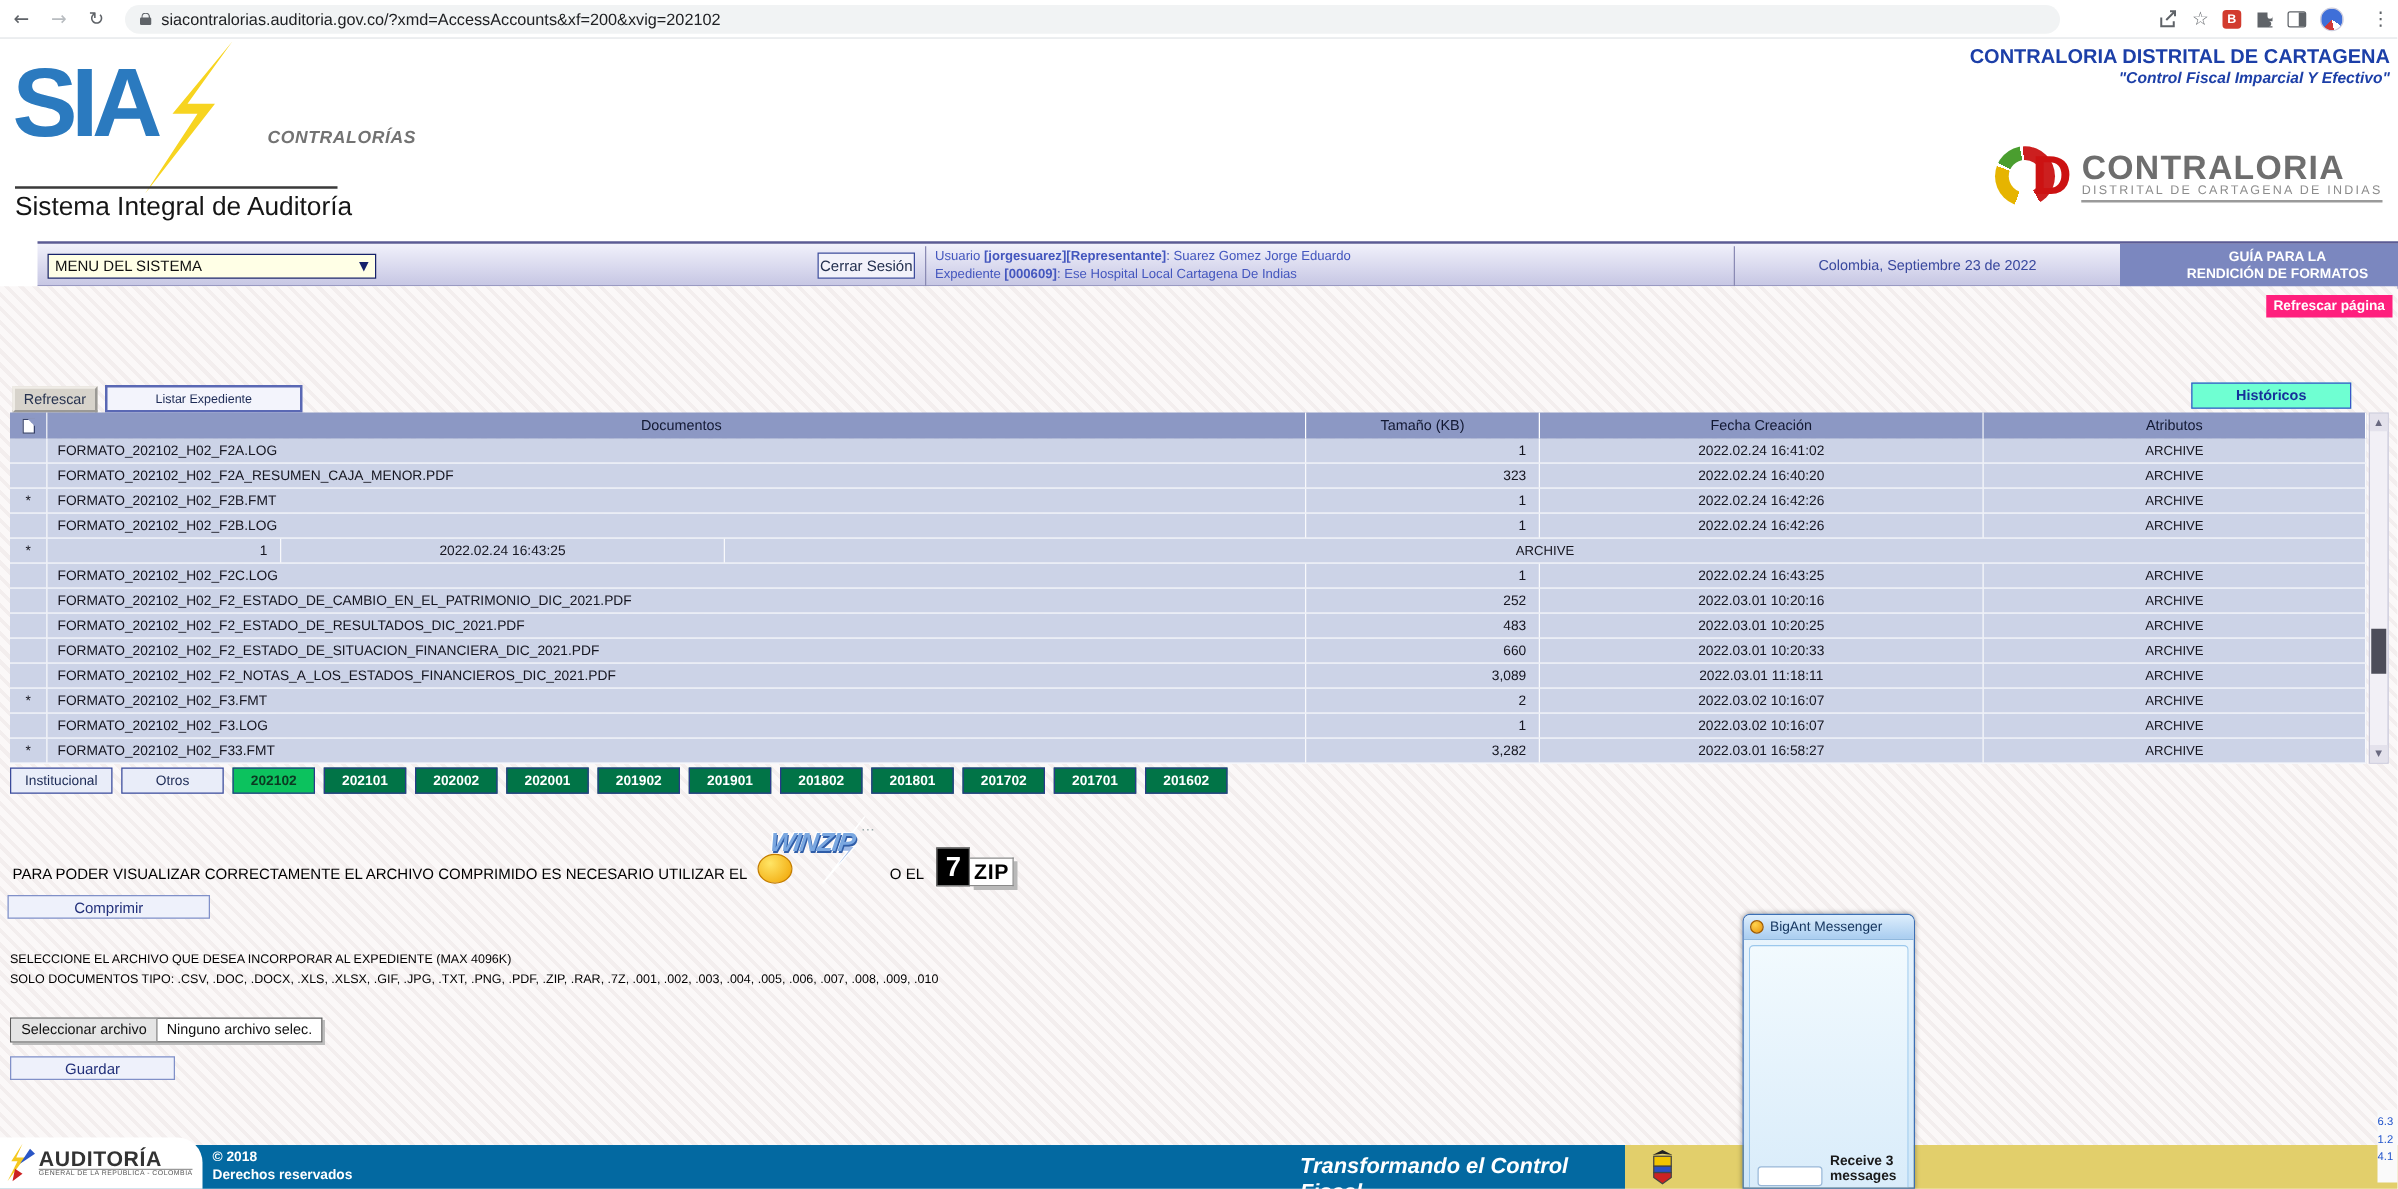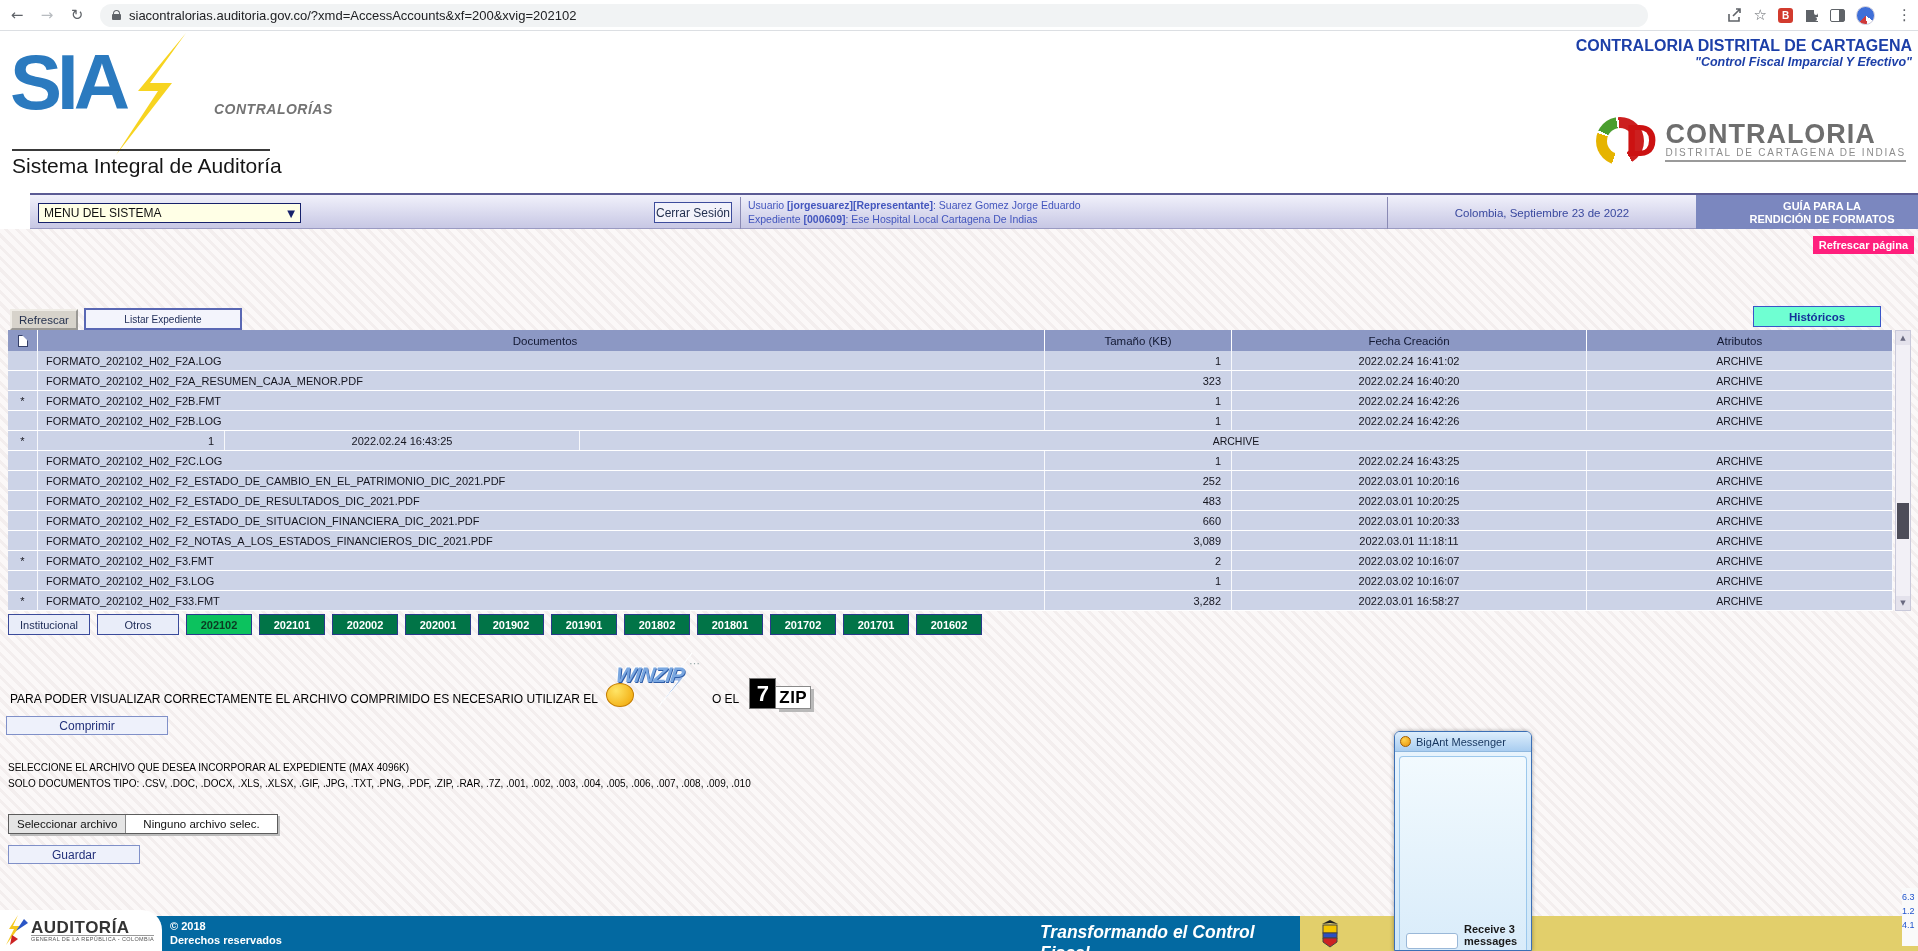--- a/index.html
+++ b/index.html
@@ -132,21 +132,21 @@
     border:1px solid #8a8a8a; border-left:none; padding:0 3px; display:flex; align-items:center;
     box-shadow:3px 3px 0 #b9b9b9; }
   .btn-comprimir { position:absolute; left:6px; top:487px; width:162px; height:19px; background:#eef1fb;
     border:1px solid #8090c8; font-size:12px; color:#22307a; display:flex; align-items:center; justify-content:center; }
 
   
   .up-line { position:absolute; left:8px; font-size:10px; color:#000; }
   .file-input { position:absolute; left:8px; top:585px; display:inline-flex; border:1px solid #5c5c5c;
     background:#fff; box-shadow:2px 2px 0 #bdbdbd; }
   .fi-btn { background:#e5e5e5; border-right:1px solid #8a8a8a; padding:3px 8px; font-size:11.5px; color:#111; }
-  .fi-label { padding:3px 17px; font-size:11.5px; color:#111; }
+  .fi-label { padding:3px 7px; font-size:11.5px; color:#111; }
   .btn-guardar { position:absolute; left:8px; top:616px; width:132px; height:19px; background:#eef1fb;
     border:1px solid #8090c8; font-size:12px; color:#22307a; display:flex; align-items:center; justify-content:center; }
 
   
   .footer { position:absolute; left:0; top:916px; width:1918px; height:35px; display:flex; }
   .f-blue { width:1300px; background:#0369a1; position:relative; }
   .f-logo { position:absolute; left:0; top:-6px; width:162px; height:41px; background:#fff;
     border-radius:0 20px 0 0; display:flex; align-items:center; padding-left:4px; }
   .f-bolt { margin-right:3px; }
   .f-brand-name { font-size:17px; font-weight:800; color:#333; letter-spacing:.5px; line-height:15px; }

